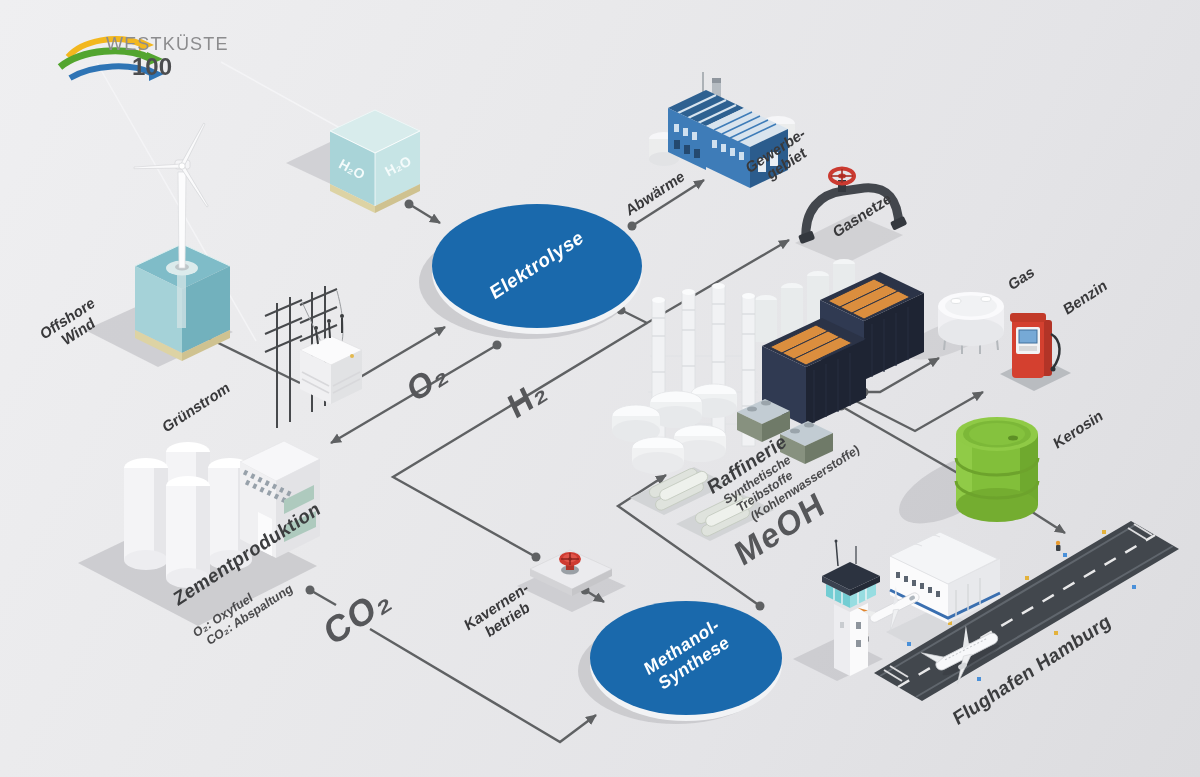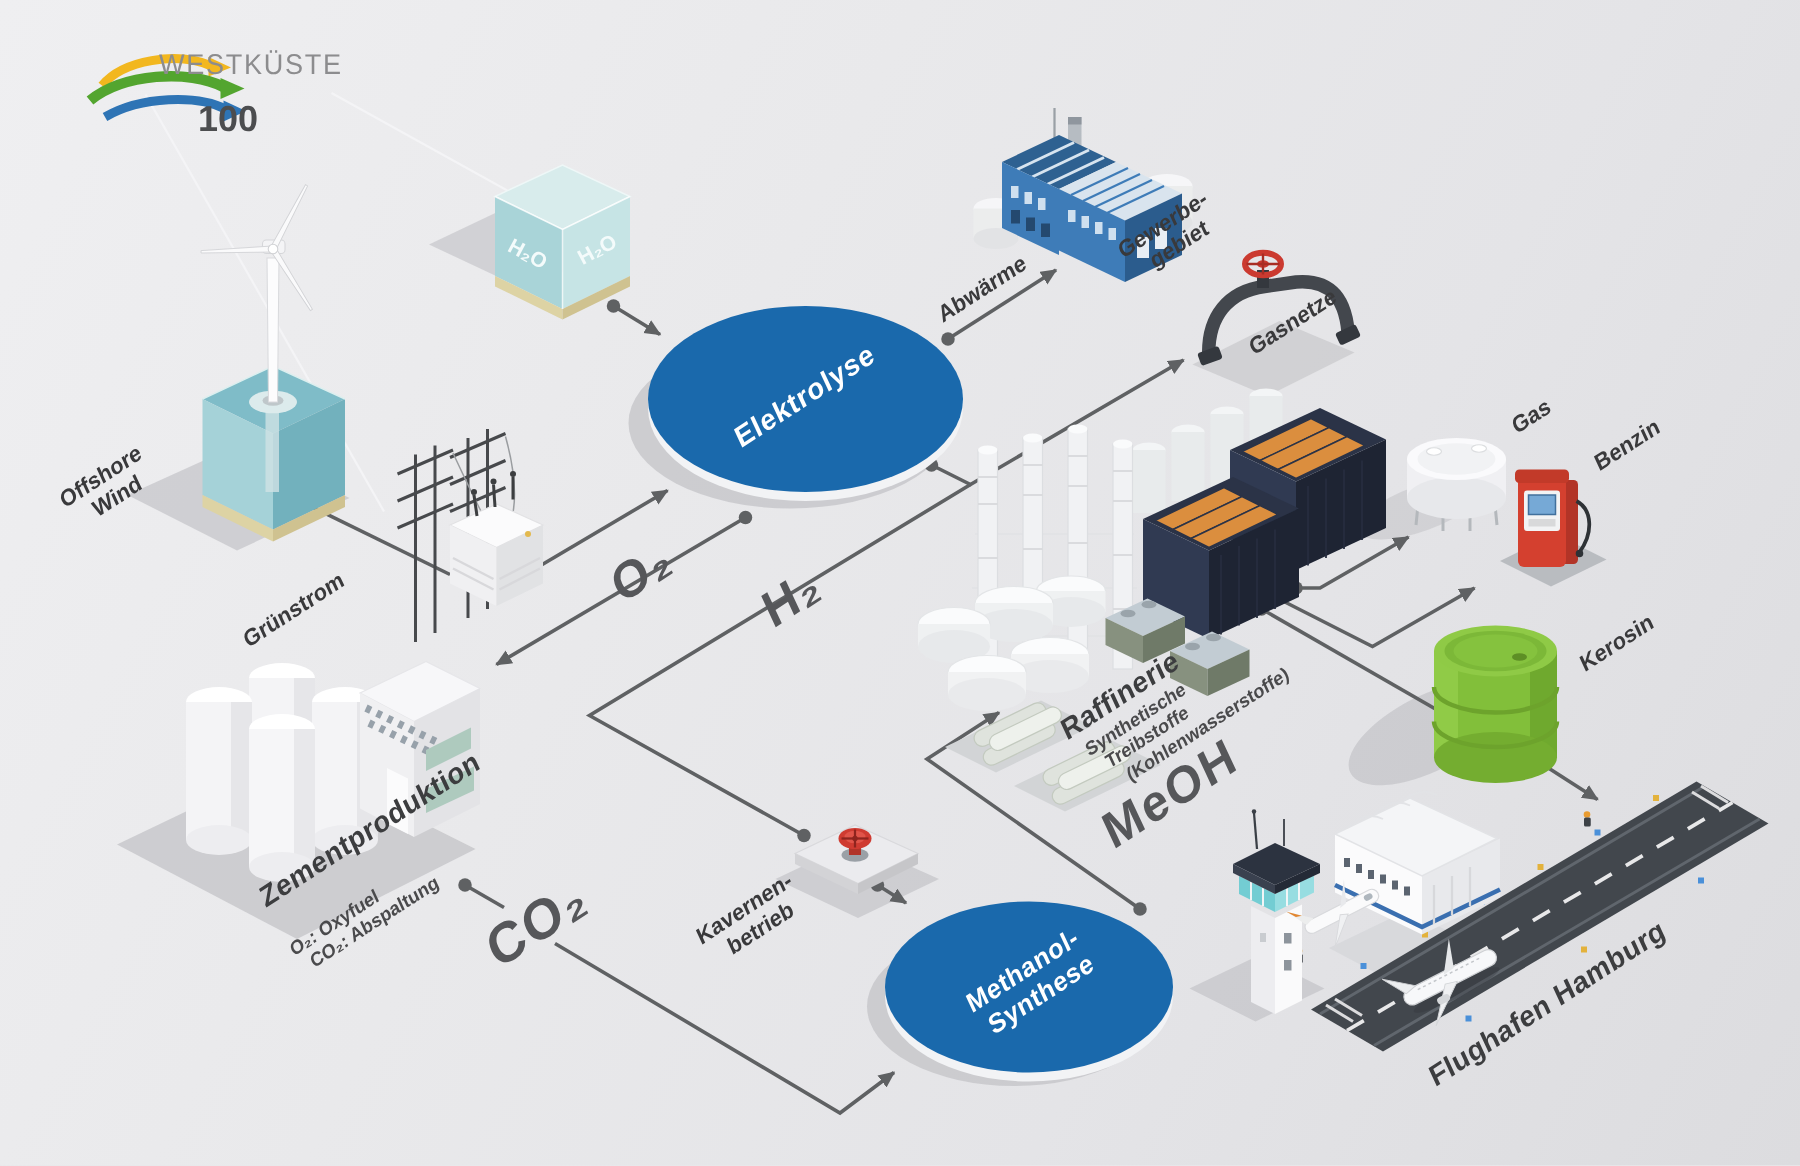--- a/index.html
+++ b/index.html
@@ -19,21 +19,21 @@
   .i2{margin-left:18px;}
   .i3{margin-left:27px;}
   .white{color:#ffffff;}
   .circle-one{font-size:19px;letter-spacing:.6px;}
   .circle-two{font-size:17.5px;letter-spacing:.4px;}
   .cube-lbl{position:absolute;font-weight:700;font-size:14px;color:#f4fbfb;white-space:nowrap;}
   .rotp{transform:translate(-50%,-50%) rotate(28deg);}
   .rotn{transform:translate(-50%,-50%) rotate(-28deg);}
   #brand-text{position:absolute;left:106px;top:33px;font-size:19px;letter-spacing:1.2px;
               color:#8c8c8e;font-weight:400;transform:scaleX(.95);transform-origin:left top;}
-  #brand-num{position:absolute;left:132px;top:53px;font-size:24px;font-weight:700;color:#4c4d4f;margin-top:13px;}
+  #brand-num{position:absolute;left:132px;top:53px;font-size:24px;font-weight:700;color:#4c4d4f;}
   #title{position:absolute;left:233px;top:31px;font-size:22px;color:#68696b;font-weight:500;letter-spacing:.2px;}
 </style>
 </head>
 <body>
 
 <div id="stage">
 
 <svg id="art" width="1200" height="777" viewBox="0 0 1200 777">
   <defs>
     <marker id="arw" markerWidth="12" markerHeight="12" refX="10" refY="5" orient="auto" markerUnits="userSpaceOnUse">

